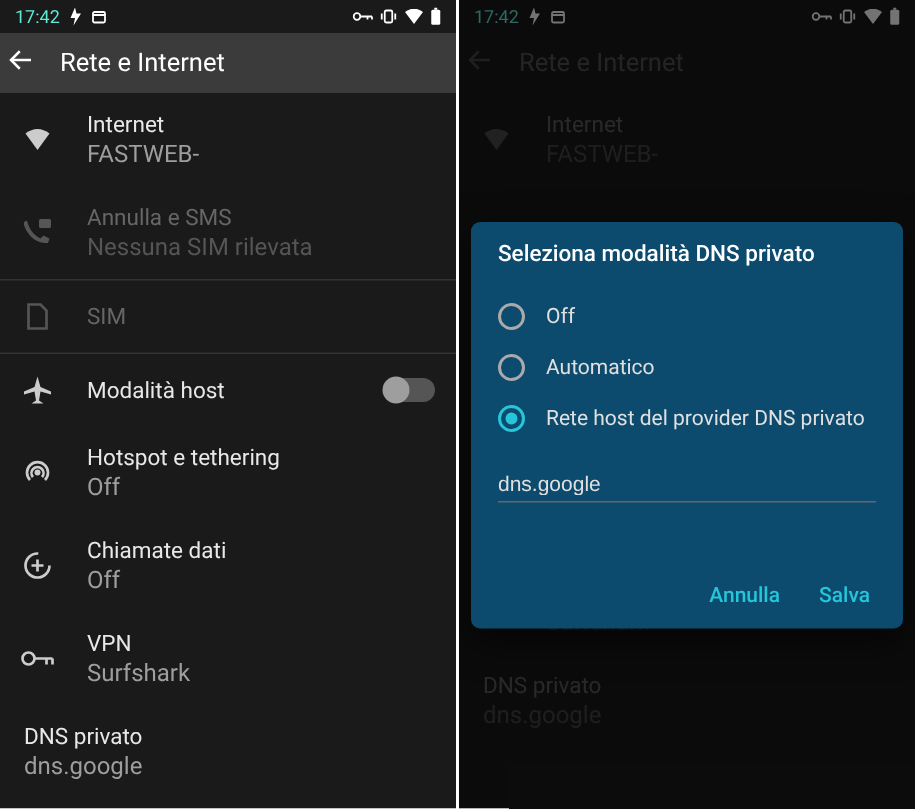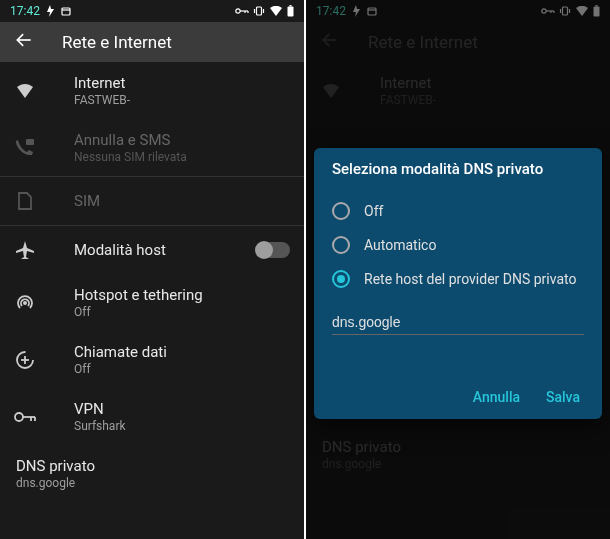--- a/index.html
+++ b/index.html
@@ -28,47 +28,47 @@
     font-size: 12px;
     color: #5eead4;
   }
   .status-left { display: flex; gap: 6px; align-items: center; }
   .status-right { display: flex; gap: 4px; align-items: center; }
   .status-icon svg { display: block; }
   .topbar {
     height: 40px;
     display: flex;
     align-items: center;
-    padding: 0 14px;
-    gap: 28px;
+    padding: 0 4px;
+    gap: 16px;
     background: #3b3b3b;
   }
   .dimmed .topbar { background: transparent; opacity: 0.5; }
   .topbar .title { font-size: 17px; color: #fff; }
   .dimmed .topbar .title { color: #888; }
   .list { padding: 0; }
   .item {
     display: flex;
     align-items: center;
     padding: 12px 14px;
-    gap: 38px;
+    gap: 22px;
     min-height: 56px;
   }
   .item.short { min-height: 48px; padding: 10px 14px;}
   .item-icon {
     width: 22px;
     display: flex;
     justify-content: center;
     color: #ccc;
   }
   .item-icon.disabled { color: #555; }
   .item-text { flex: 1; display: flex; flex-direction: column; }
   .item-title { font-size: 15px; color: #e8e8e8; }
   .item-title.disabled { color: #666; }
-  .item-sub { font-size: 12px; color: #9e9e9e; margin-top:1px; }
+  .item-sub { font-size: 16px; color: #9e9e9e; margin-top:1px; }
   .item-sub.disabled { color: #555; }
   .divider { height: 1px; background: #333; margin: 0 0; }
   .noicon { padding-left: 16px; }
   .noicon .item-text { margin-left: 0; }
   .switch {
     width: 34px; height: 16px; border-radius: 8px;
     background: #555; position: relative;
   }
   .switch::after {
     content: ''; position: absolute; width: 18px; height: 18px;

